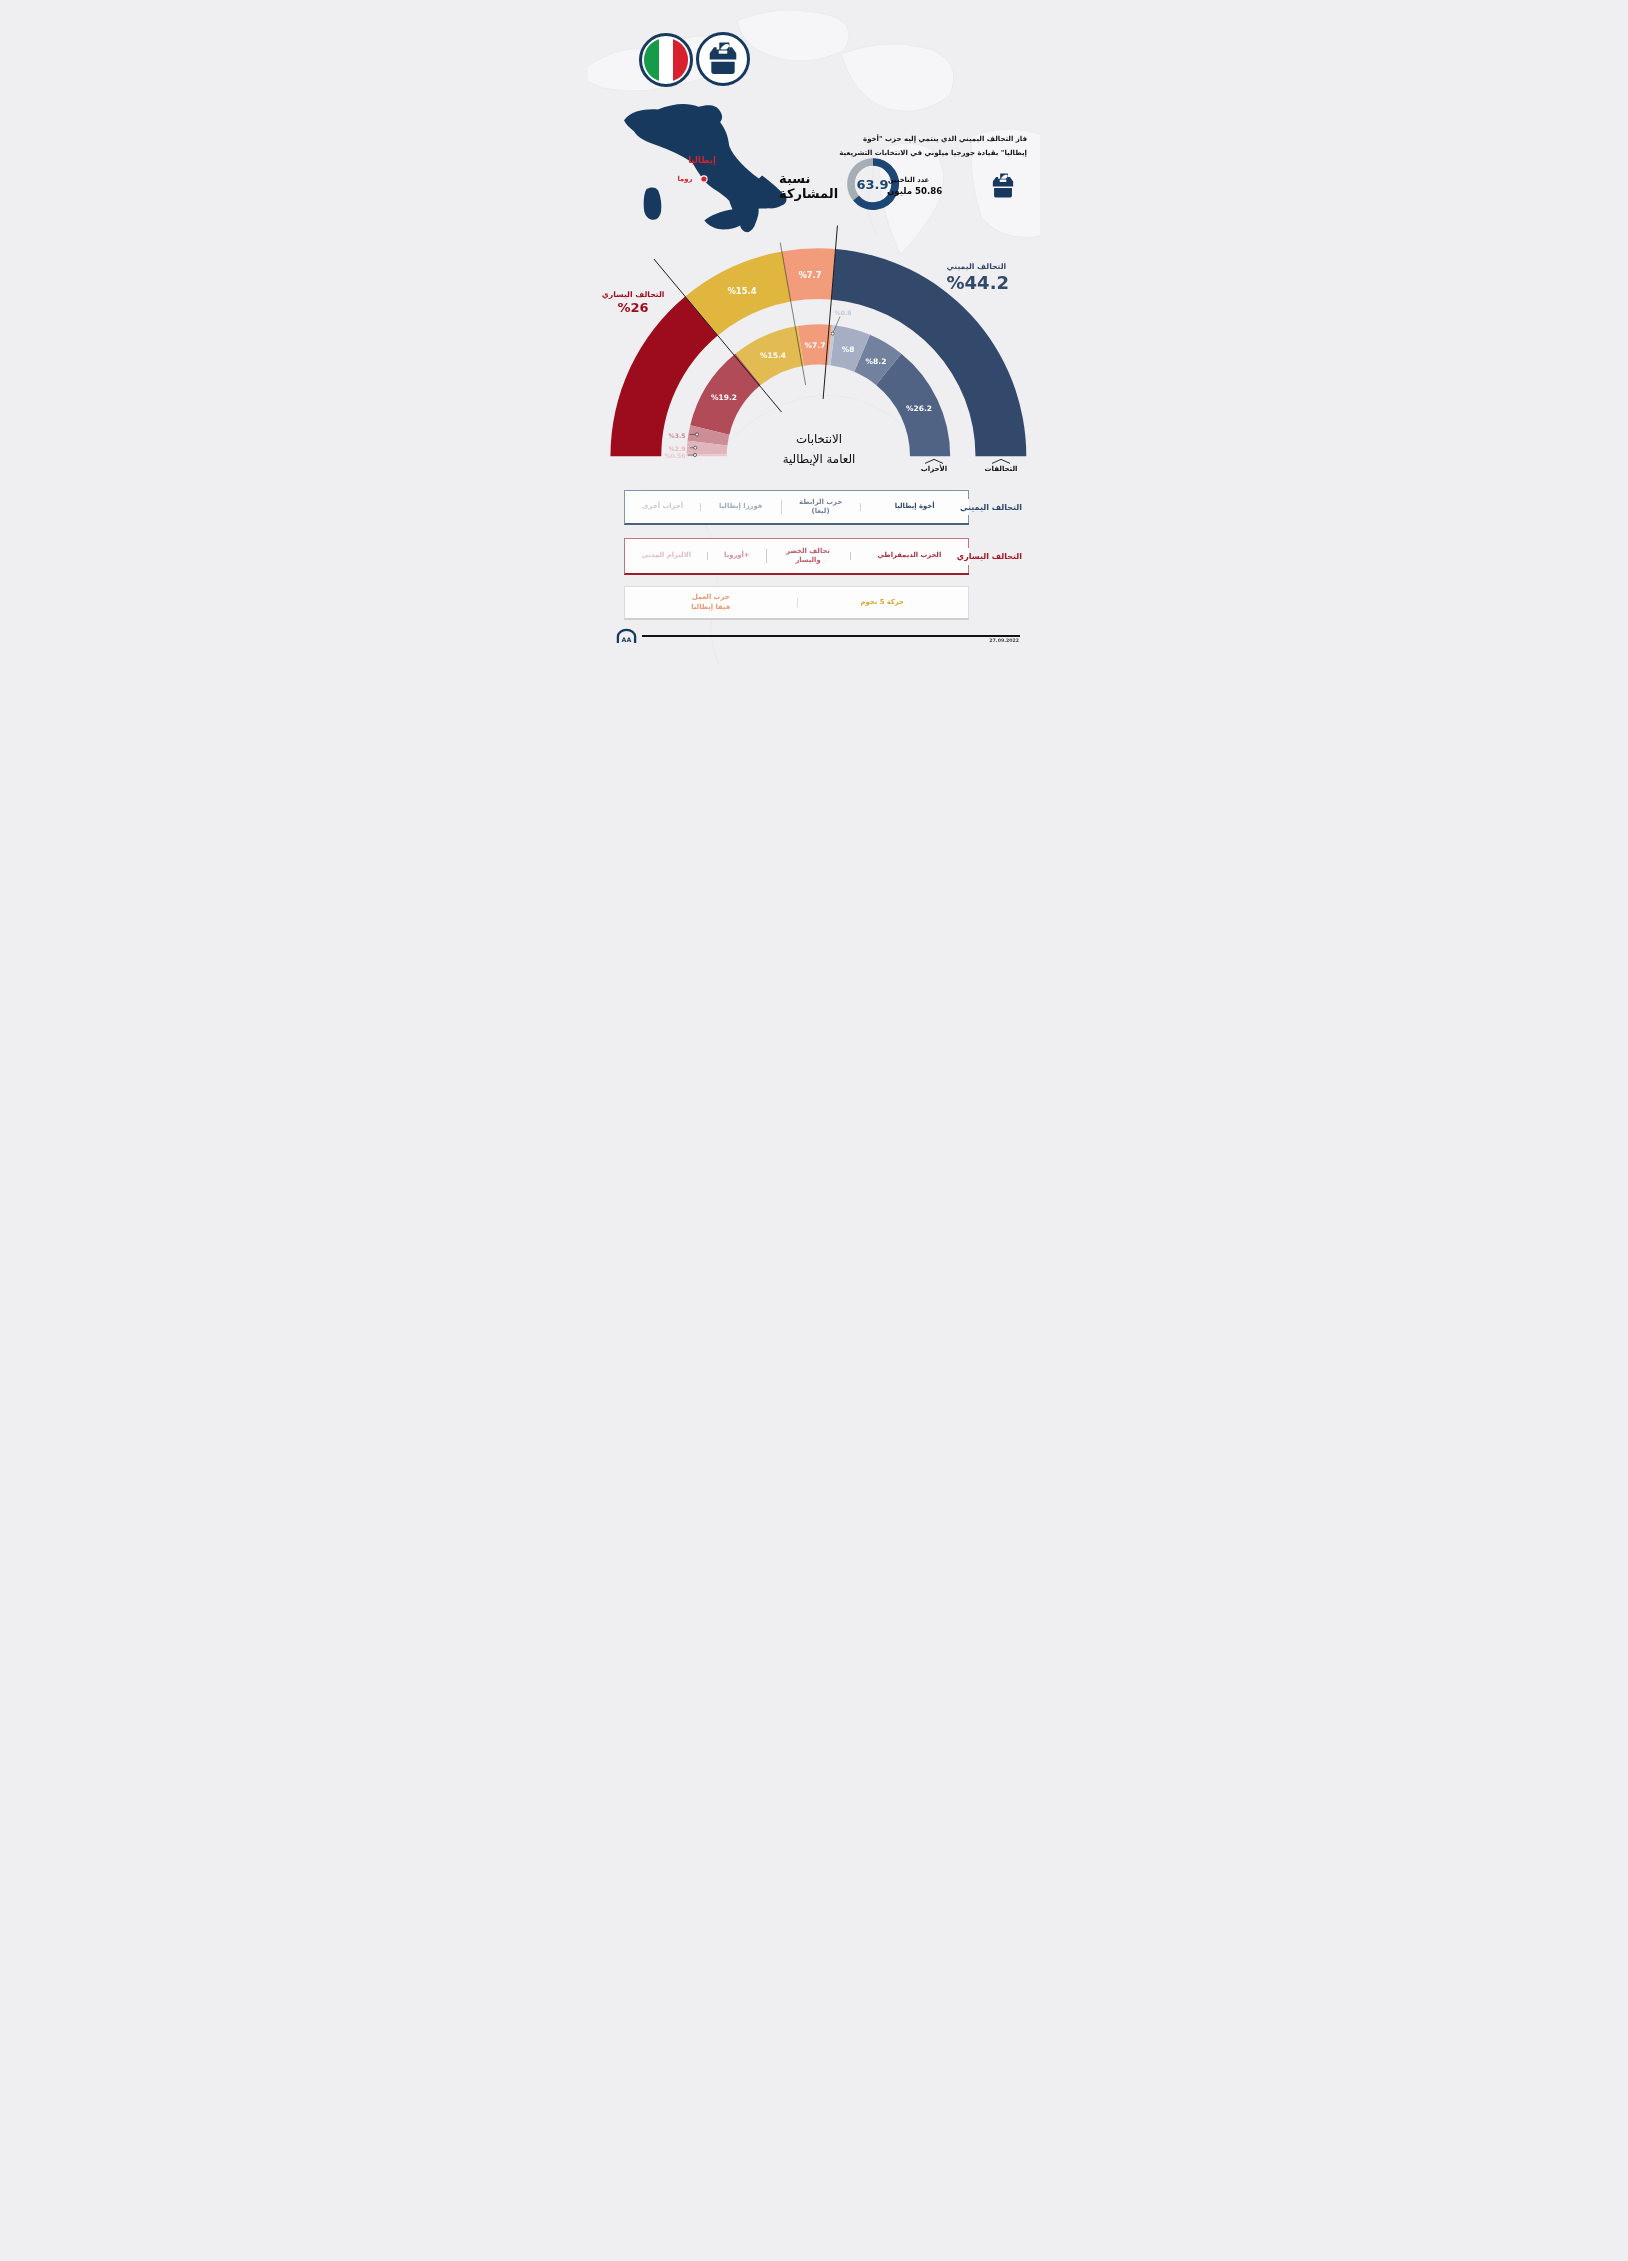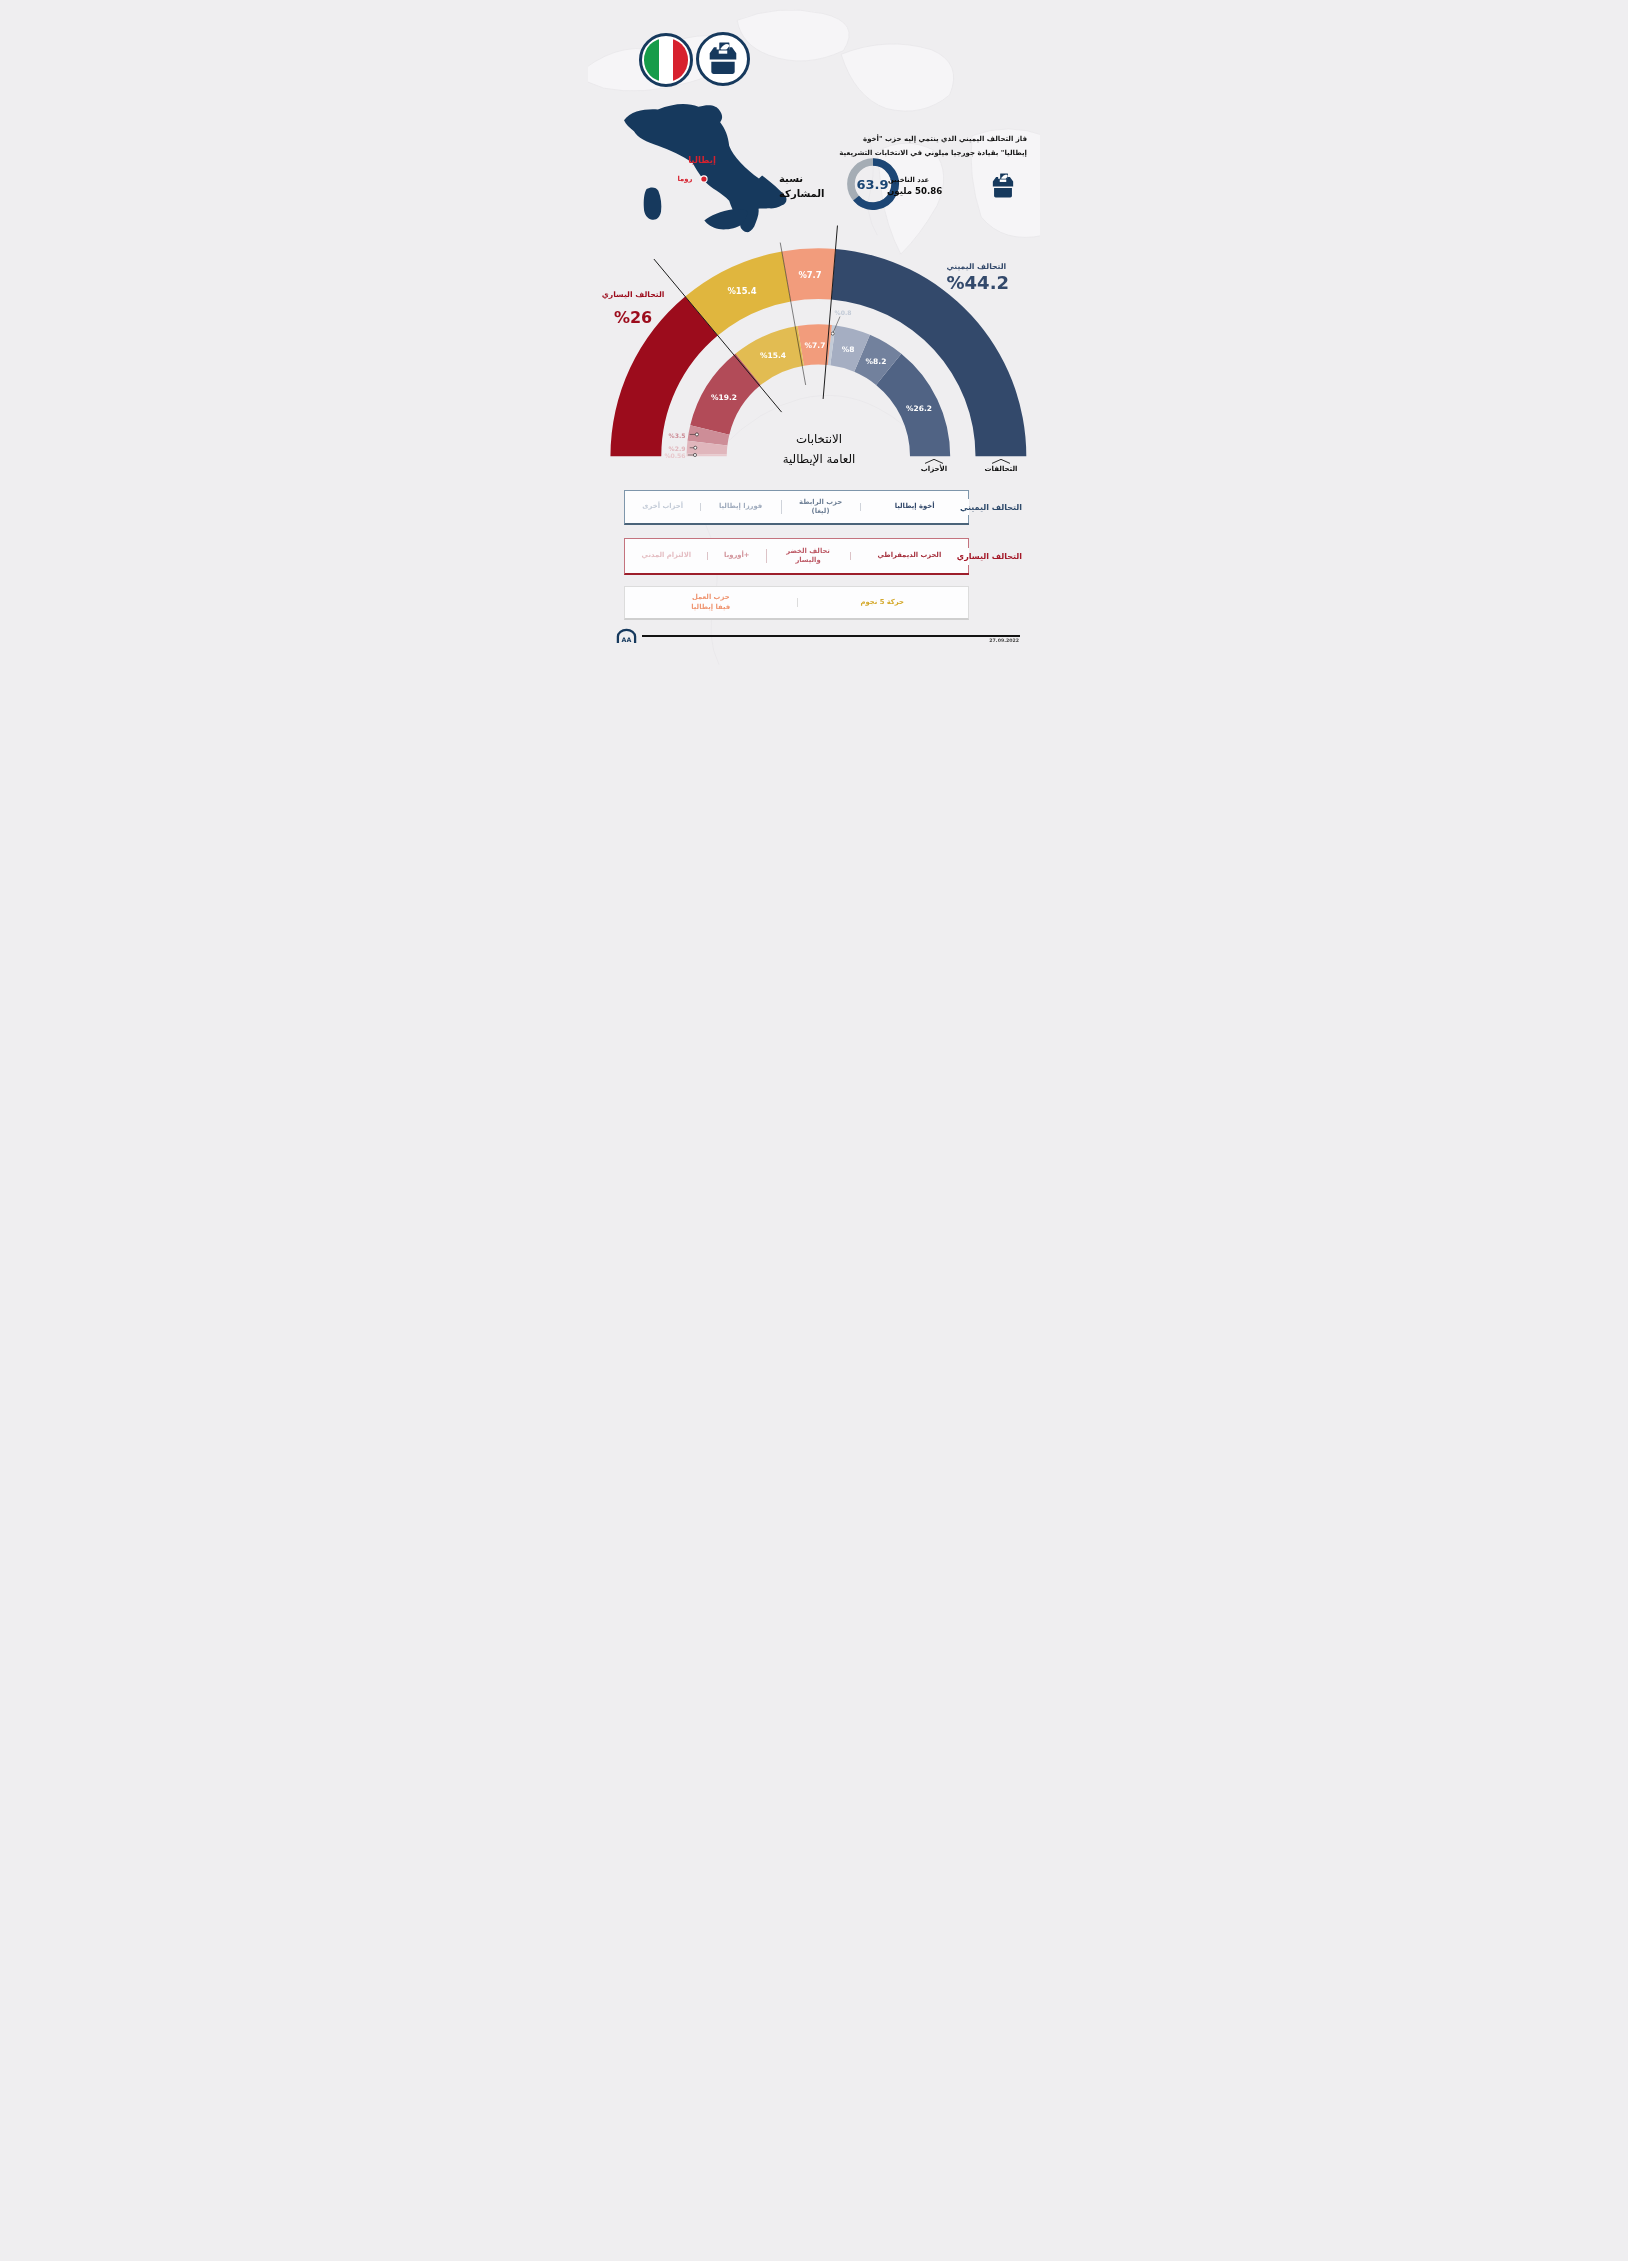--- a/index.html
+++ b/index.html
@@ -30,41 +30,41 @@
     font-weight:700;color:#141414;}
 
   
   .italy-map{left:27px;top:102px;width:176px;height:136px;}
   .country-label{left:60px;top:53px;width:54px;text-align:center;font-size:8.6px;font-weight:900;}
   .capital-label{left:56px;top:73px;width:28px;text-align:center;font-size:6.8px;font-weight:900;}
 
   
   .donut{left:258px;top:157px;}
   .donut-number{left:262px;top:177px;width:45px;text-align:center;font-size:13px;font-weight:900;color:#1b4674;}
-  .participation-label{right:189px;top:172px;width:72px;text-align:left;font-size:10px;line-height:14.5px;
+  .participation-label{right:189px;top:172px;width:72px;text-align:left;font-size:13px;line-height:14.5px;
     font-weight:900;color:#0d0d0d;}
 
   
   .voters-label{right:53px;top:176px;width:99px;text-align:left;font-size:6.8px;font-weight:800;color:#0d0d0d;}
   .voters-value{right:54px;top:186px;width:99px;text-align:left;font-size:8.6px;font-weight:900;color:#0a0a0a;}
   .voters-icon{left:402px;top:173px;}
 
   
   .chart-svg{position:absolute;inset:0;width:100%;height:100%;}
   .chart-labels{position:absolute;inset:0;pointer-events:none;}
   .ring-label{position:absolute;transform:translate(-50%,-50%);color:#fff;font-weight:900;white-space:nowrap;}
   .ring-label.outer{font-size:8.4px;}
   .ring-label.inner{font-size:7.5px;}
   .callout-label{position:absolute;transform:translate(-50%,-50%);font-size:6.1px;font-weight:900;white-space:nowrap;}
   .coalition-right{right:31px;top:262px;text-align:left;}
   .coalition-right .c-name{font-size:7.7px;font-weight:900;line-height:10px;}
   .coalition-right .c-value{font-size:18px;font-weight:900;line-height:16.3px;margin-top:2.7px;}
   .coalition-left{left:13.6px;top:290px;width:63px;text-align:center;}
   .coalition-left .c-name{font-size:7.7px;font-weight:900;line-height:10px;}
-  .coalition-left .c-value{font-size:16px;font-weight:900;line-height:16.3px;margin-top:10px;}
+  .coalition-left .c-value{font-size:13px;font-weight:900;line-height:16.3px;margin-top:0;}
   .chart-center-title{left:163px;top:429px;width:136px;text-align:center;font-size:11.8px;line-height:20px;
     font-weight:400;color:#0a0a0a;}
   .axis-marker{text-align:center;width:50px;}
   .axis-marker .chev{display:block;margin:0 auto 0.9px auto;}
   .axis-marker .axis-text{font-size:7px;font-weight:700;color:#0d0d0d;}
   .axis-parties{left:321px;top:458px;}
   .axis-coalitions{left:388px;top:458px;}
 
   
   .legend-box{left:36px;width:345px;background:#fdfdfe;box-sizing:border-box;

